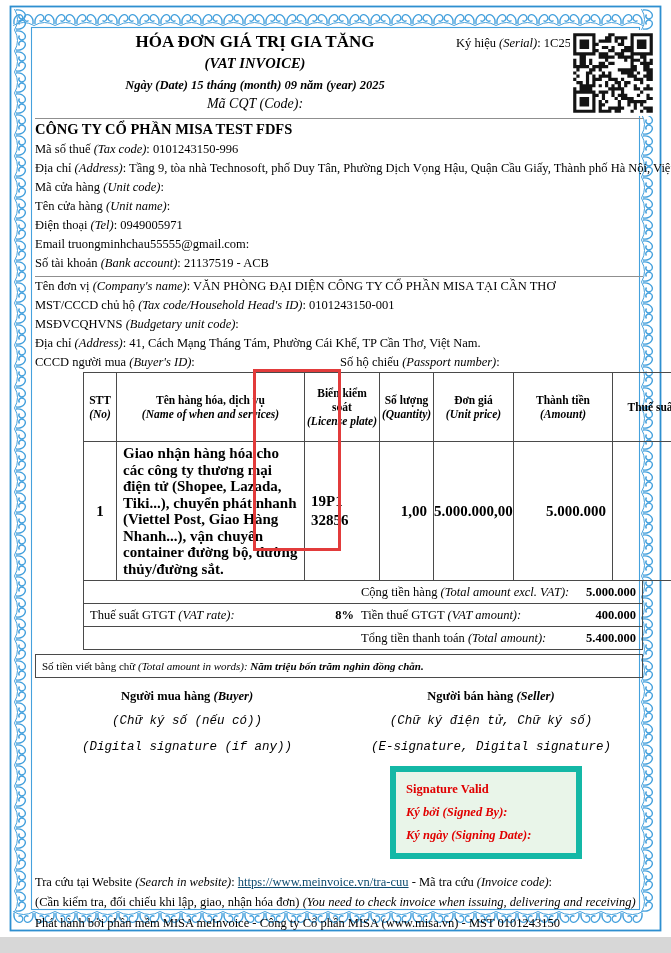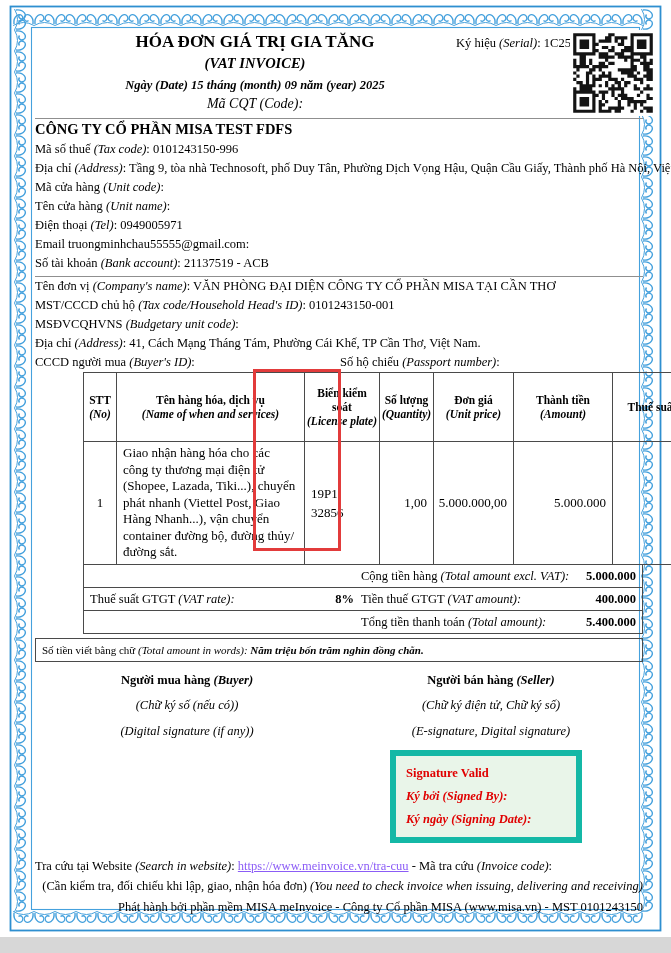--- a/index.html
+++ b/index.html
@@ -27,46 +27,46 @@
   
   .company{font-size:14.5px;font-weight:bold;line-height:21px;}
   .inforow{white-space:nowrap;}
   .pair{display:grid;grid-template-columns:305px 1fr;}
   
   .table-wrap{position:relative;padding-left:48px;}
   table{border-collapse:collapse;width:608px;table-layout:fixed;}
   th,td{border:1px solid #4a4a4a;}
   th{font-weight:bold;font-size:11.5px;line-height:14px;padding:2px 1px;text-align:center;vertical-align:middle;height:64px;}
   .then{display:block;font-style:italic;font-weight:bold;}
-  td{font-size:13px;vertical-align:middle;height:99px;padding:0;}
+  td{font-size:15px;vertical-align:middle;height:99px;padding:0;font-weight:bold;}
   td.cname{vertical-align:top;padding:3px 6px;line-height:16.5px;text-align:left;}
   td.cno{text-align:center;}
   td.clic{padding-left:6px;line-height:19px;text-align:left;}
   td.num{text-align:right;padding-right:6px;}
   .hl{position:absolute;left:218px;top:-3px;width:82px;height:176px;border:3px solid #e23b3b;pointer-events:none;}
   
   .trow{position:relative;height:22px;line-height:22px;border:1px solid #4a4a4a;border-top:none;font-size:12.5px;}
   .trow .lbl-mid{position:absolute;left:277px;}
   .trow .lbl-left{position:absolute;left:6px;}
   .trow .rate{position:absolute;left:210px;width:60px;text-align:right;font-weight:bold;}
   .trow .val{position:absolute;right:6px;font-weight:bold;}
   .words{border:1px solid #4a4a4a;margin-top:4px;padding:2px 6px;line-height:18px;font-size:11px;}
   .words .amt{font-weight:bold;font-style:italic;}
   
   .sigs{display:grid;grid-template-columns:1fr 1fr;margin-top:6px;text-align:center;}
   .sig-title{font-weight:bold;line-height:24px;}
-  .sig-line{font-style:italic;line-height:26px;}
+  .sig-line{font-style:italic;line-height:26px;font-family:Liberation Mono, monospace;}
   .sigbox{box-sizing:border-box;margin:6px 0 0 355px;width:192px;background:#e9f5e9;border:6px solid #14b8a6;padding:6px 10px;}
   .sigbox div{color:#e00000;font-weight:bold;line-height:23px;font-size:12.5px;}
   .sigbox .sv{font-style:normal;}
   .sigbox .ky{font-style:italic;}
   
   .f1{margin-top:14px;white-space:nowrap;}
-  .f2,.f3{text-align:right;line-height:21px;white-space:nowrap;}
-  .link{color:#8b5cf6;text-decoration:underline;cursor:pointer;}
+  .f2,.f3{text-align:left;line-height:21px;white-space:nowrap;}
+  .link{color:#0c4a6e;text-decoration:underline;cursor:pointer;}
 </style>
 </head>
 <body>
 
 <div class="page">
 
   <svg id="frameSvg" class="frame" width="671" height="937" viewBox="0 0 671 937">
     <defs>
       <g id="curl" stroke="#45a1dd" fill="none" stroke-width="1.4">
         <path d="M1,15 C0,7 7,3 9.5,7.5 C11,10.5 8,13.5 5.5,11.5"></path>

